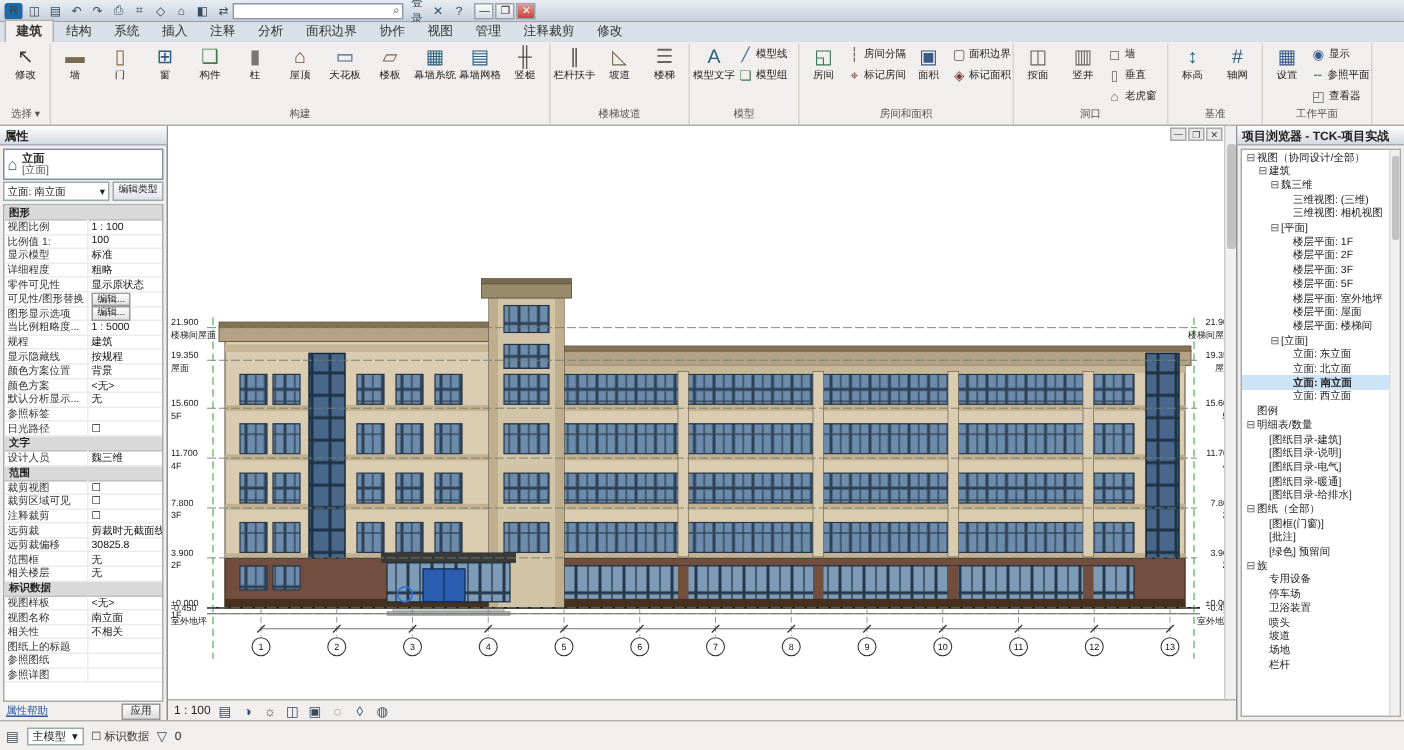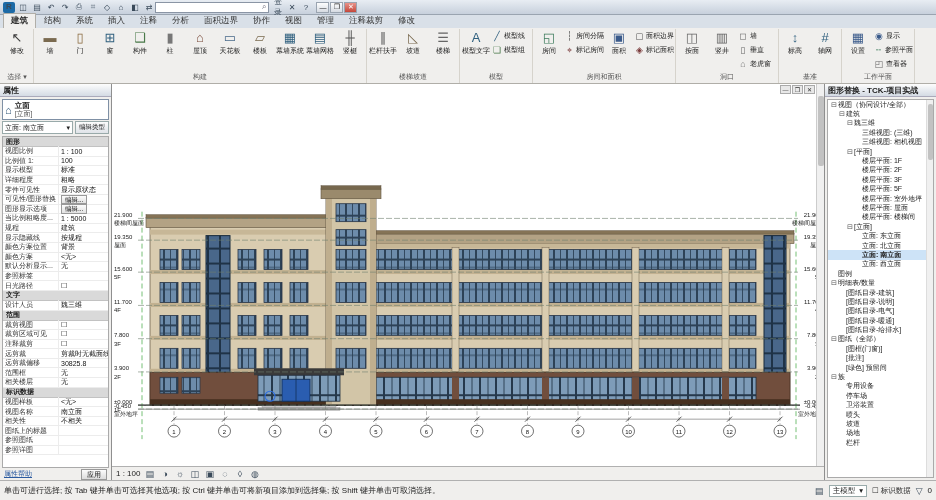--- a/index.html
+++ b/index.html
@@ -729,21 +729,21 @@
         <span class="vb-ic">☼</span>
         <span class="vb-ic">◫</span>
         <span class="vb-ic">▣</span>
         <span class="vb-ic">◌</span>
         <span class="vb-ic">◊</span>
         <span class="vb-ic">◍</span>
       </div>
     </div>
 
     <div id="browser">
-      <div class="pal-header">图形替换 - TCK-项目实战</div>
+      <div class="pal-header">项目浏览器 - TCK-项目实战</div>
       <div id="tree-wrap">
         <div id="tree">
             <div class="trow" style="padding-left: 2px;">
               <span class="texp">⊟</span>
               <span class="tlab">视图（协同设计/全部）</span>
             </div>
             <div class="trow" style="padding-left: 10px;">
               <span class="texp">⊟</span>
               <span class="tlab">建筑</span>
             </div>
@@ -889,21 +889,20 @@
             </div>
           </div>
         <div class="b-scroll">
             <div class="b-thumb"></div>
           </div>
       </div>
     </div>
   </div>
 
   <div id="statusbar">
-    <div id="status-hint">单击可进行选择; 按 Tab 键并单击可选择其他选项; 按 Ctrl 键并单击可将新项目添加到选择集; 按 Shift 键并单击可取消选择。</div>
     <span class="sb-ic">▤</span>
     <div class="do-select">
       <span>主模型</span>
       <span>▾</span>
     </div>
     <div class="sb-chk">
       <span>☐</span>
       <span>标识数据</span>
     </div>
     <span class="sb-ic">▽</span>

